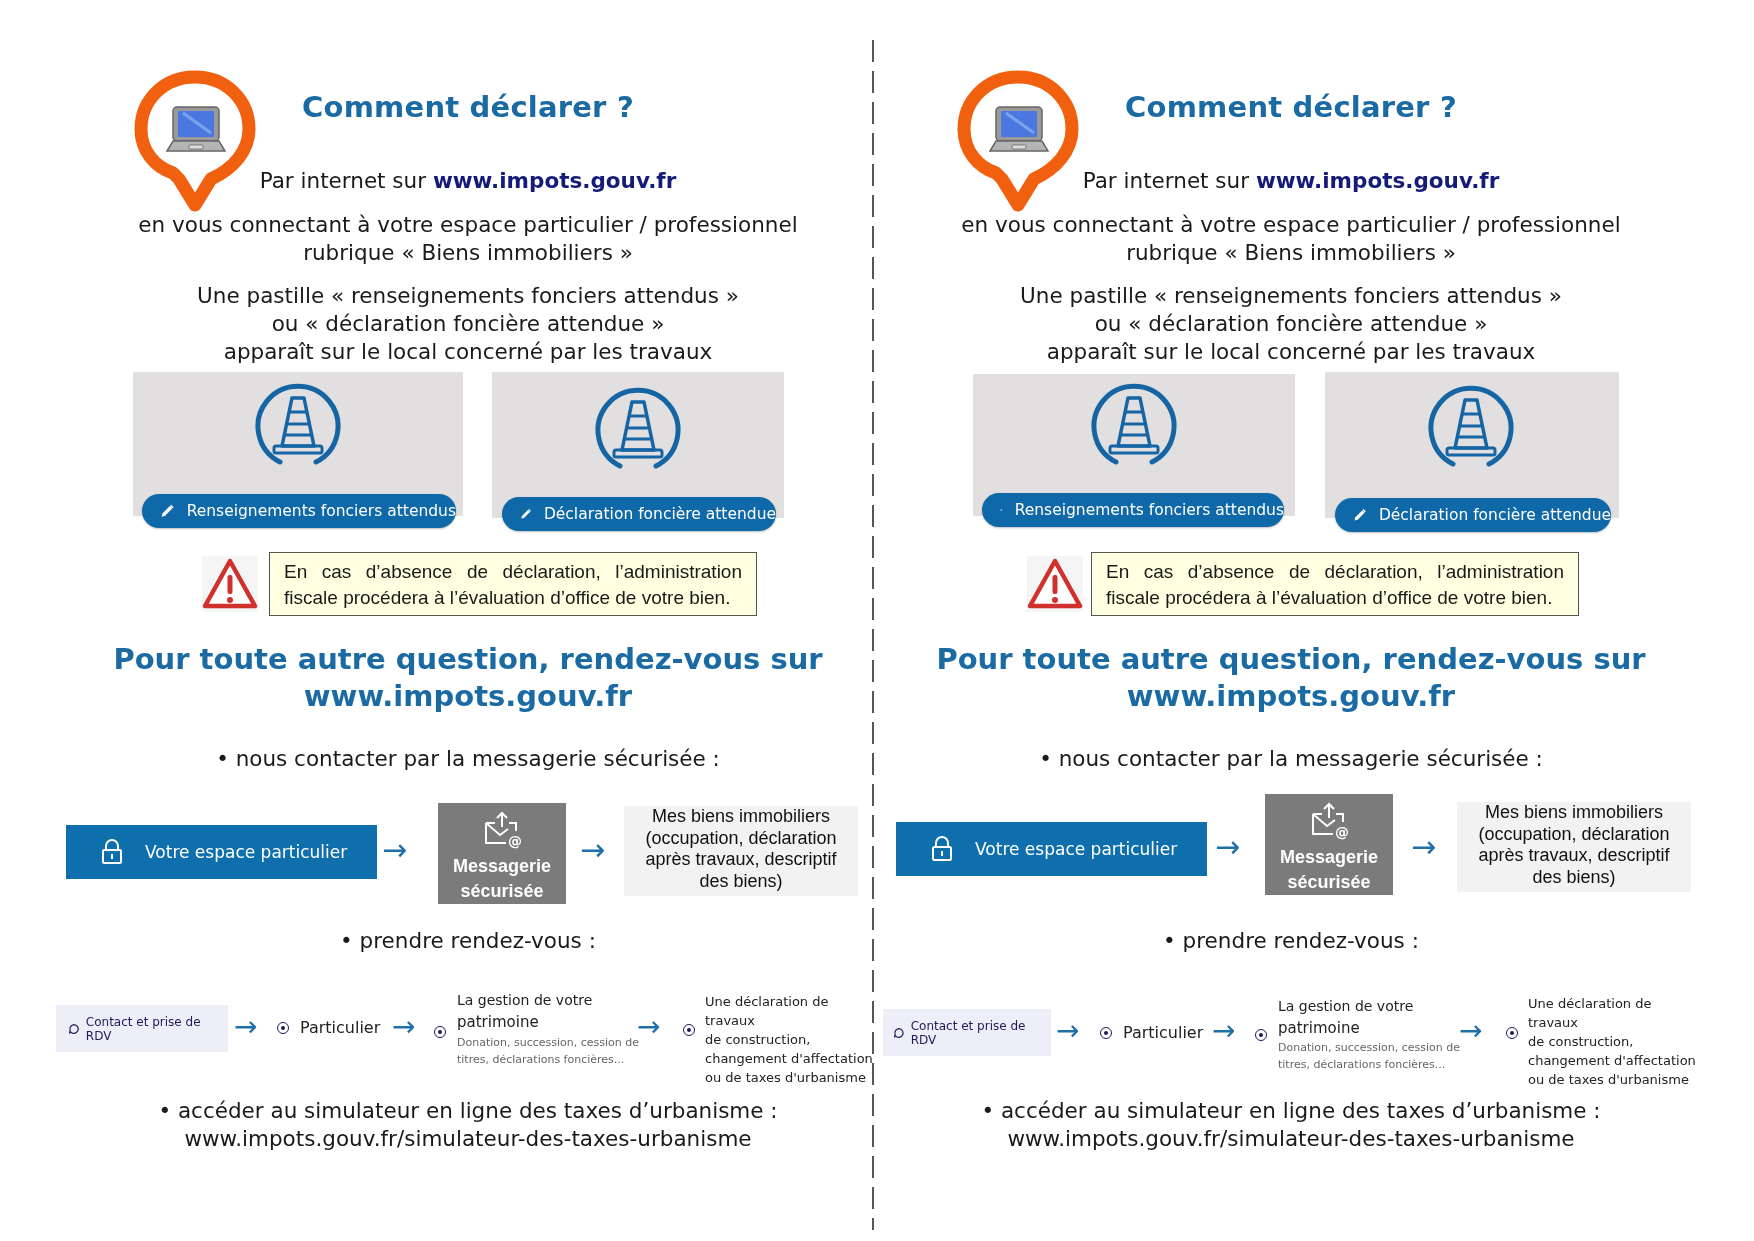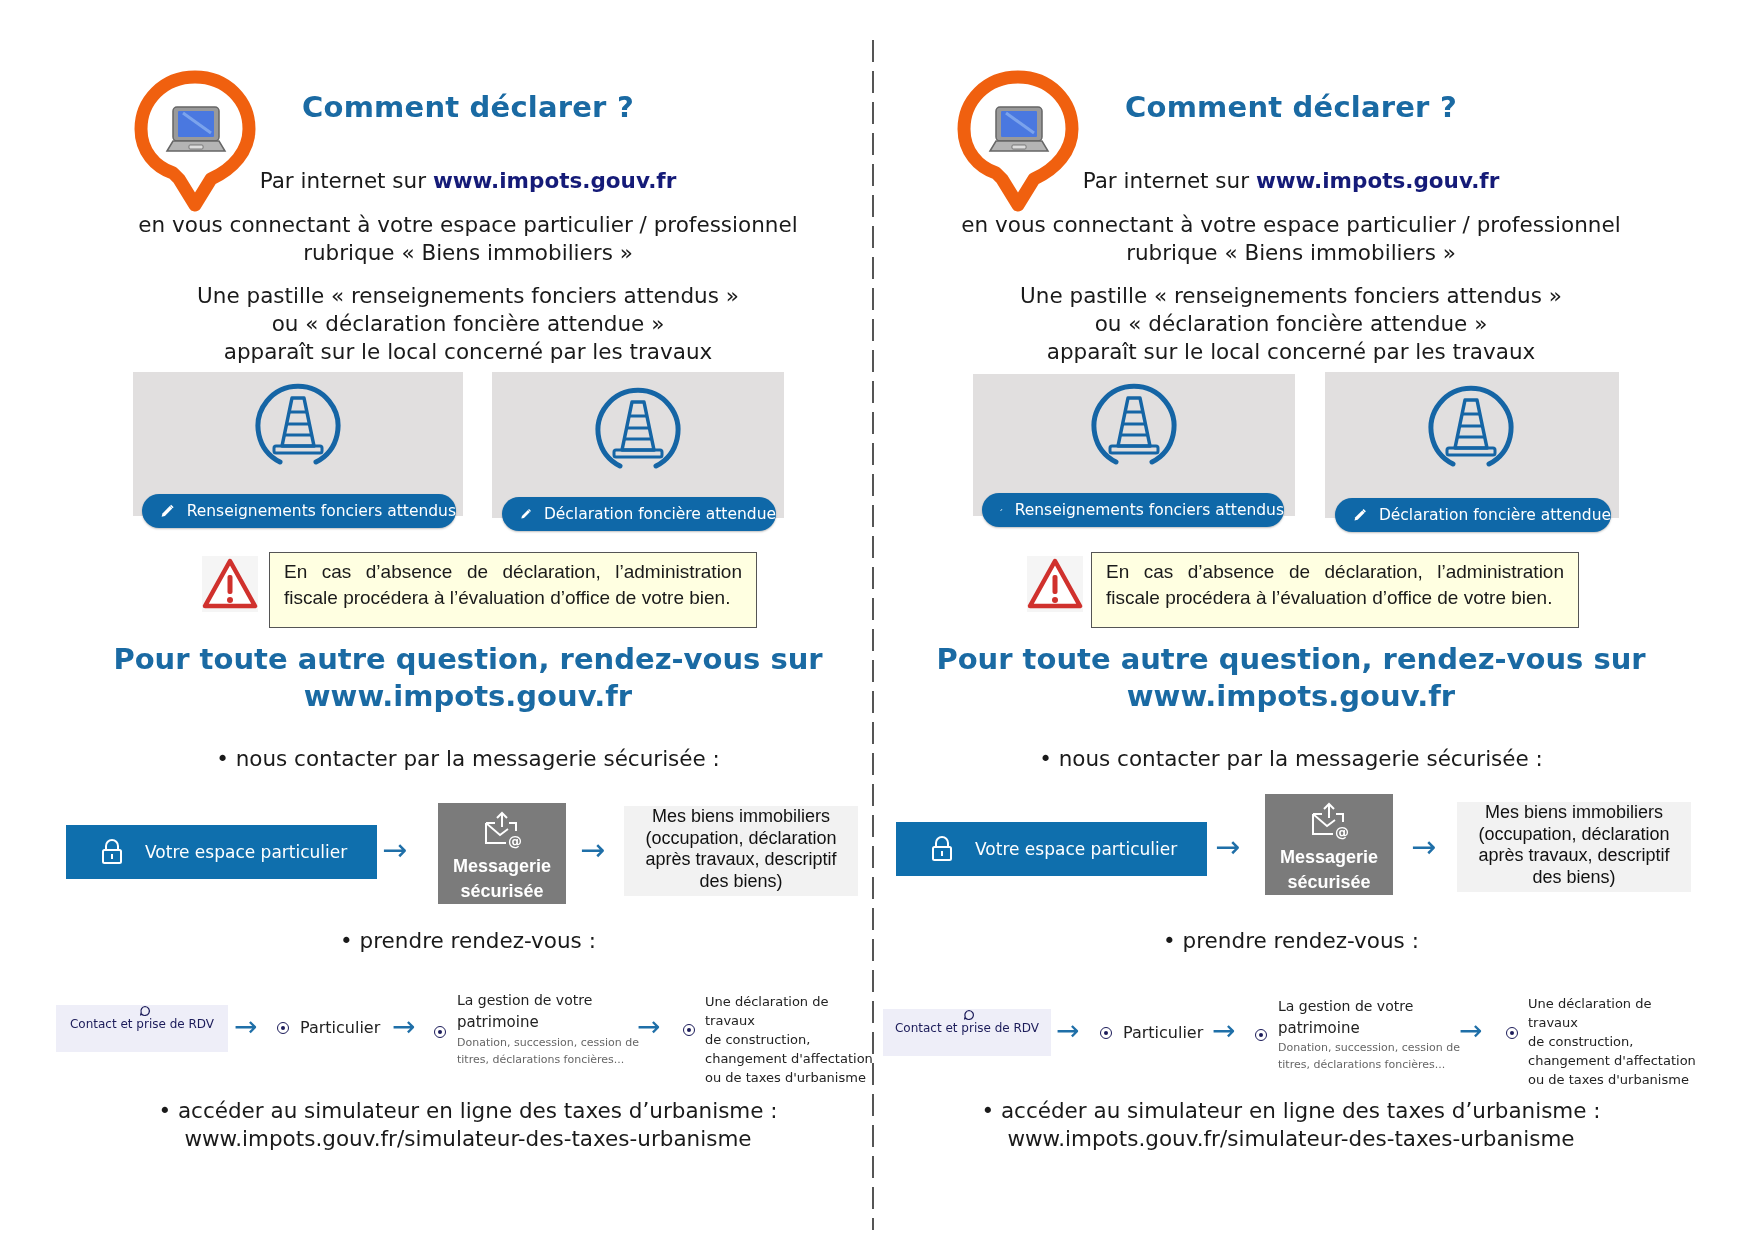--- a/index.html
+++ b/index.html
@@ -10,28 +10,28 @@
   .pin { position:absolute; left:133px; top:65px; width:124px; height:145px; }
   .title { position:absolute; left:200px; width:536px; top:86px; text-align:center; font-size:29px; font-weight:bold; color:#1a6aa3; letter-spacing:0.2px; }
   .line { position:absolute; left:100px; width:736px; text-align:center; font-size:21.5px; color:#1a1a1a; white-space:nowrap; }
   .line .link { color:#151b78; font-weight:bold; }
   .greybox { position:absolute; background:#e1dfdf; }
   .cone { position:absolute; }
   .badge { position:absolute; background:#0f68a8; border-radius:18px; color:#ffffff; display:flex; align-items:center; box-shadow:0 1px 2px rgba(0,0,0,0.25); }
   .badge .pen { margin-left:18px; margin-right:12px; width:18px; height:18px; }
   .badge span { font-size:15.5px; white-space:nowrap; }
   .warn-tri { position:absolute; left:202px; top:552px; width:56px; height:56px; background:#f5f5f5; }
-  .warn-box { position:absolute; left:269px; top:548px; width:488px; height:76px; background:#ffffe1; border:1.5px solid #555; box-sizing:border-box; padding:6px 14px 0 14px; font-family:"Liberation Sans", sans-serif; font-size:19px; line-height:26px; text-align:justify; text-align-last:left; }
+  .warn-box { position:absolute; left:269px; top:548px; width:488px; height:64px; background:#ffffe1; border:1.5px solid #555; box-sizing:border-box; padding:6px 14px 0 14px; font-family:"Liberation Sans", sans-serif; font-size:19px; line-height:26px; text-align:justify; text-align-last:left; }
   .big-blue { position:absolute; left:80px; width:776px; text-align:center; font-size:29px; font-weight:bold; color:#1a6aa3; white-space:nowrap; }
   .bluebar { position:absolute; left:66px; top:821px; width:298px; height:54px; background:#0f6fad; display:flex; align-items:center; color:#fff;padding-left:13px; }
   .bluebar span { font-size:17px; }
   .arrow { position:absolute; color:#1f6fa8; font-size:30px; line-height:30px; }
   .msgbox { position:absolute; left:438px; top:799px; width:128px; height:101px; background:#7b7b7b; color:#fff; text-align:center; font-family:"Liberation Sans", sans-serif; font-weight:bold; font-size:18px; }
   .lightbox { position:absolute; left:624px; top:802px; width:234px; height:90px; background:#f2f2f2; font-family:"Liberation Sans", sans-serif; font-size:18px; line-height:21.5px; text-align:center; color:#111; }
-  .rdv-box { position:absolute; left:56px; top:1001px; width:172px; height:47px; background:#eeeef8; display:flex; align-items:center; font-size:12px; color:#1c1c5a;flex-direction:column; }
+  .rdv-box { position:absolute; left:56px; top:1001px; width:172px; height:47px; background:#eeeef8; display:flex; align-items:center; font-size:12px; color:#1c1c5a; }
   .radio { position:absolute; width:12px; height:12px; border:1.5px solid #1c1c5a; border-radius:50%; box-sizing:border-box; }
   .radio::after { content:""; position:absolute; left:2.5px; top:2.5px; width:4px; height:4px; border-radius:50%; background:#1c1c5a; }
   .rdv-text { position:absolute; font-size:15px; color:#222; line-height:19px; }
   .rdv-small { position:absolute; font-size:11px; color:#666; line-height:17px; }
   .divider { position:absolute; left:872px; top:40px; width:2px; height:1190px;
     background:repeating-linear-gradient(to bottom, #555 0px, #555 22px, transparent 22px, transparent 31px); }
 </style>
 </head>
 <body>
 

